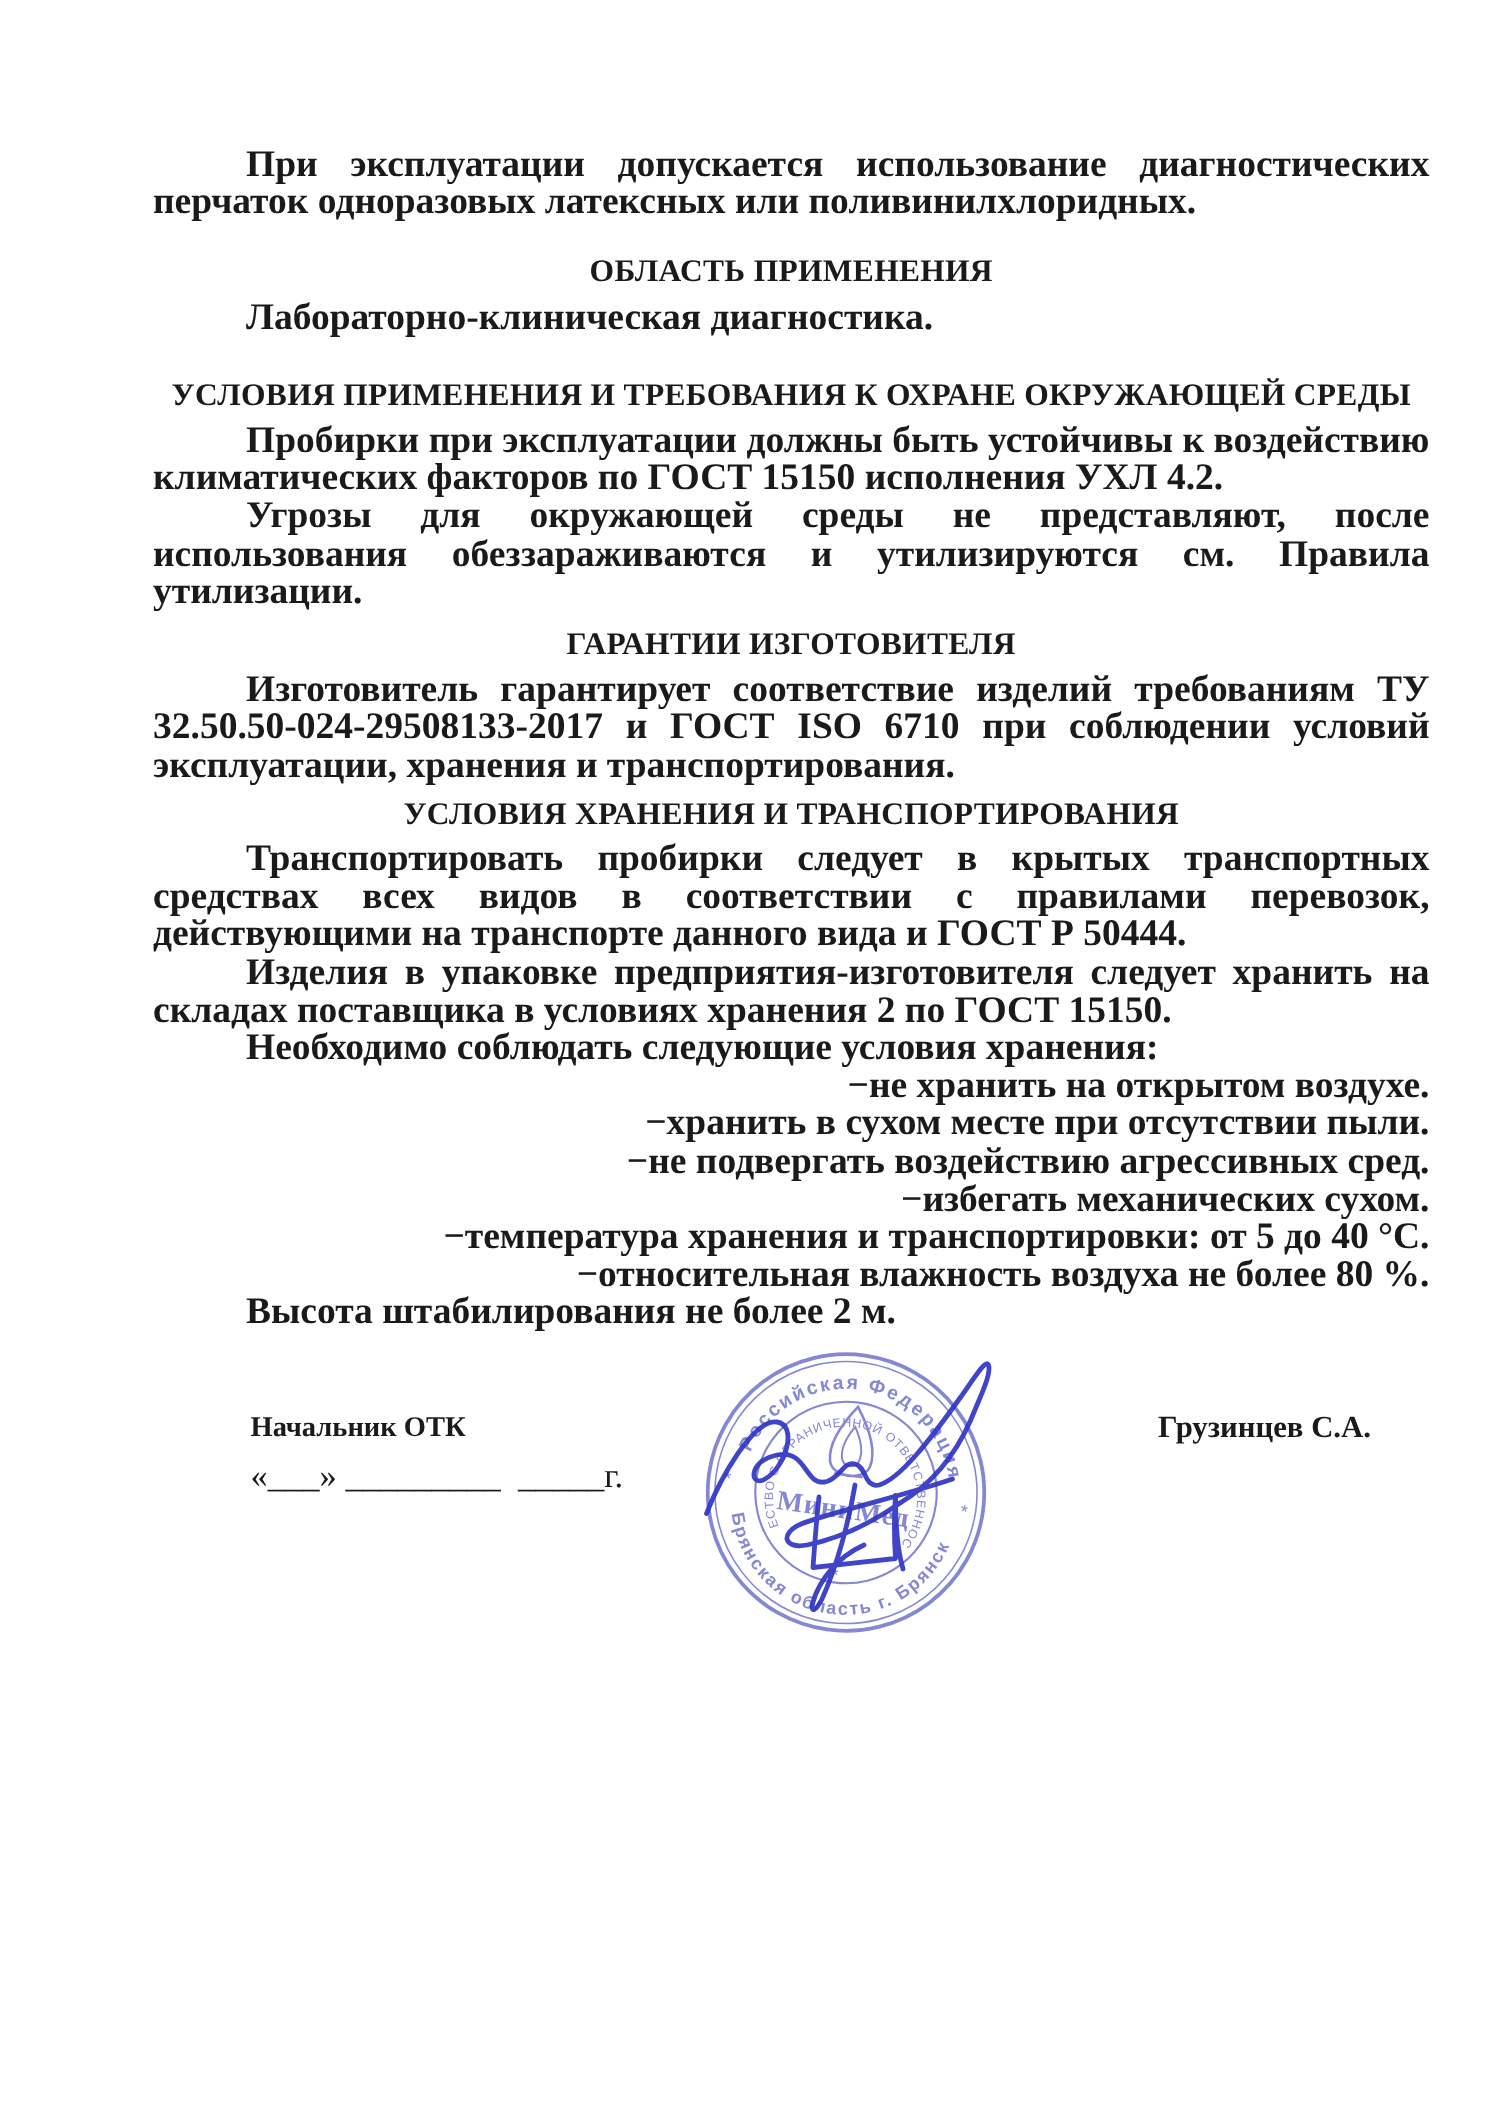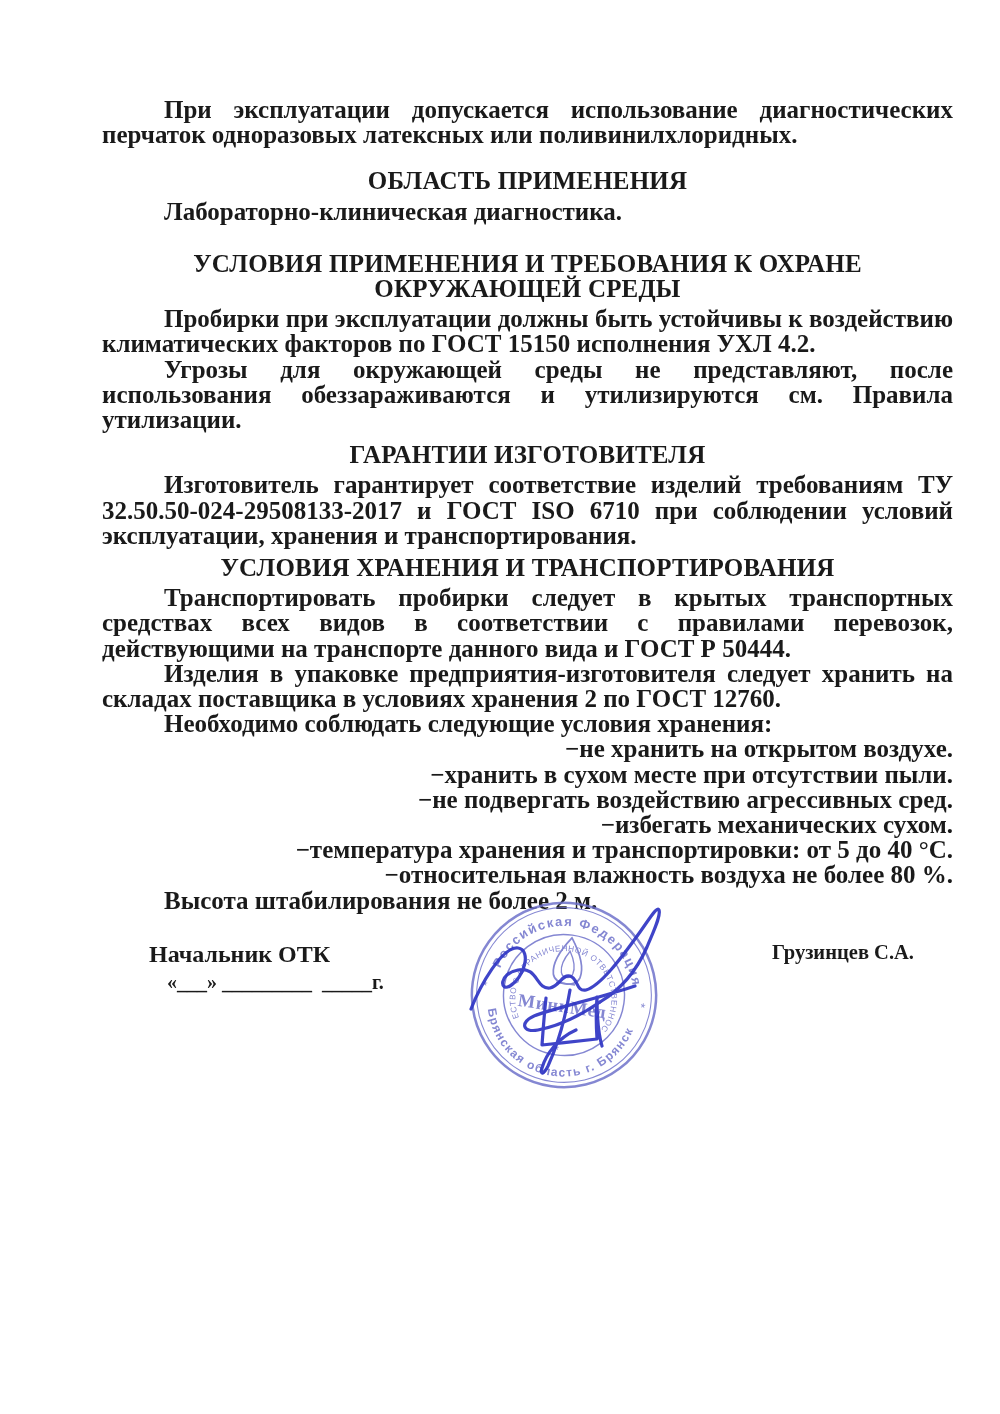--- a/index.html
+++ b/index.html
@@ -8,30 +8,30 @@
     font-family:"Liberation Serif","DejaVu Serif",serif;color:#1a1a1a;
     overflow:hidden;
   }
   .doc{position:absolute;left:102px;top:97px;width:851px;}
   .doc p{
     margin:0;font-size:25px;line-height:25.2px;
     text-align:justify;text-indent:62px;font-weight:bold;
   }
   .doc p.rule{text-indent:0;text-align:right;padding-left:9px;}
   .head{
-    margin:0;text-align:center;font-weight:bold;font-size:25px;
+    margin:0;text-align:center;font-weight:bold;font-size:21px;
     line-height:25.2px;letter-spacing:.2px;text-indent:0;
   }
   .mt-xl{margin-top:21px;}
   .mt-lg{margin-top:27px;}
   .mt-md{margin-top:10px;}
   .mt-sm{margin-top:7px;}
   .head+p{margin-top:5px;}
-  .sig-title{position:absolute;left:149px;top:941px;font-size:24px;font-weight:bold;}
-  .sig-date{position:absolute;left:167px;top:971px;font-size:20px;font-weight:bold;white-space:pre;}
+  .sig-title{position:absolute;left:167px;top:941px;font-size:19px;font-weight:bold;}
+  .sig-date{position:absolute;left:167px;top:971px;font-size:23px;font-weight:normal;white-space:pre;}
   .sig-name{position:absolute;left:772px;top:941px;font-size:20.5px;font-weight:bold;}
   .stamp-wrap{position:absolute;left:468px;top:899px;width:192px;height:192px;}
   .stamp-wrap svg{display:block;width:100%;height:100%;}
   .sign-wrap{position:absolute;left:450px;top:898px;width:230px;height:190px;}
   .sign-wrap svg{display:block;width:100%;height:100%;}
   .stamp-ring-text{font-family:"Liberation Sans","DejaVu Sans",sans-serif;}
 </style>
 </head>
 <body>
 
@@ -43,21 +43,21 @@
 
   <h3 class="head mt-lg">УСЛОВИЯ ПРИМЕНЕНИЯ И ТРЕБОВАНИЯ К ОХРАНЕ ОКРУЖАЮЩЕЙ СРЕДЫ</h3>
   <p>Пробирки при эксплуатации должны быть устойчивы к воздействию климатических факторов по ГОСТ 15150 исполнения УХЛ 4.2.</p>
   <p>Угрозы для окружающей среды не представляют, после использования обеззараживаются и утилизируются см. Правила утилизации.</p>
 
   <h3 class="head mt-md">ГАРАНТИИ ИЗГОТОВИТЕЛЯ</h3>
   <p>Изготовитель гарантирует соответствие изделий требованиям ТУ 32.50.50-024-29508133-2017 и ГОСТ ISO 6710 при соблюдении условий эксплуатации, хранения и транспортирования.</p>
 
   <h3 class="head mt-sm">УСЛОВИЯ ХРАНЕНИЯ И ТРАНСПОРТИРОВАНИЯ</h3>
   <p>Транспортировать пробирки следует в крытых транспортных средствах всех видов в соответствии с правилами перевозок, действующими на транспорте данного вида и ГОСТ Р 50444.</p>
-  <p>Изделия в упаковке предприятия-изготовителя следует хранить на складах поставщика в условиях хранения 2 по ГОСТ 12760.</p>
+  <p>Изделия в упаковке предприятия-изготовителя следует хранить на складах поставщика в условиях хранения 2 по ГОСТ 15150.</p>
   <p>Необходимо соблюдать следующие условия хранения:</p>
   <p class="rule">−не хранить на открытом воздухе.</p>
   <p class="rule">−хранить в сухом месте при отсутствии пыли.</p>
   <p class="rule">−не подвергать воздействию агрессивных сред.</p>
   <p class="rule">−избегать механических сухом.</p>
   <p class="rule">−температура хранения и транспортировки: от 5 до 40 °С.</p>
   <p class="rule">−относительная влажность воздуха не более 80 %.</p>
   <p>Высота штабилирования не более 2 м.</p>
 </div>
 

